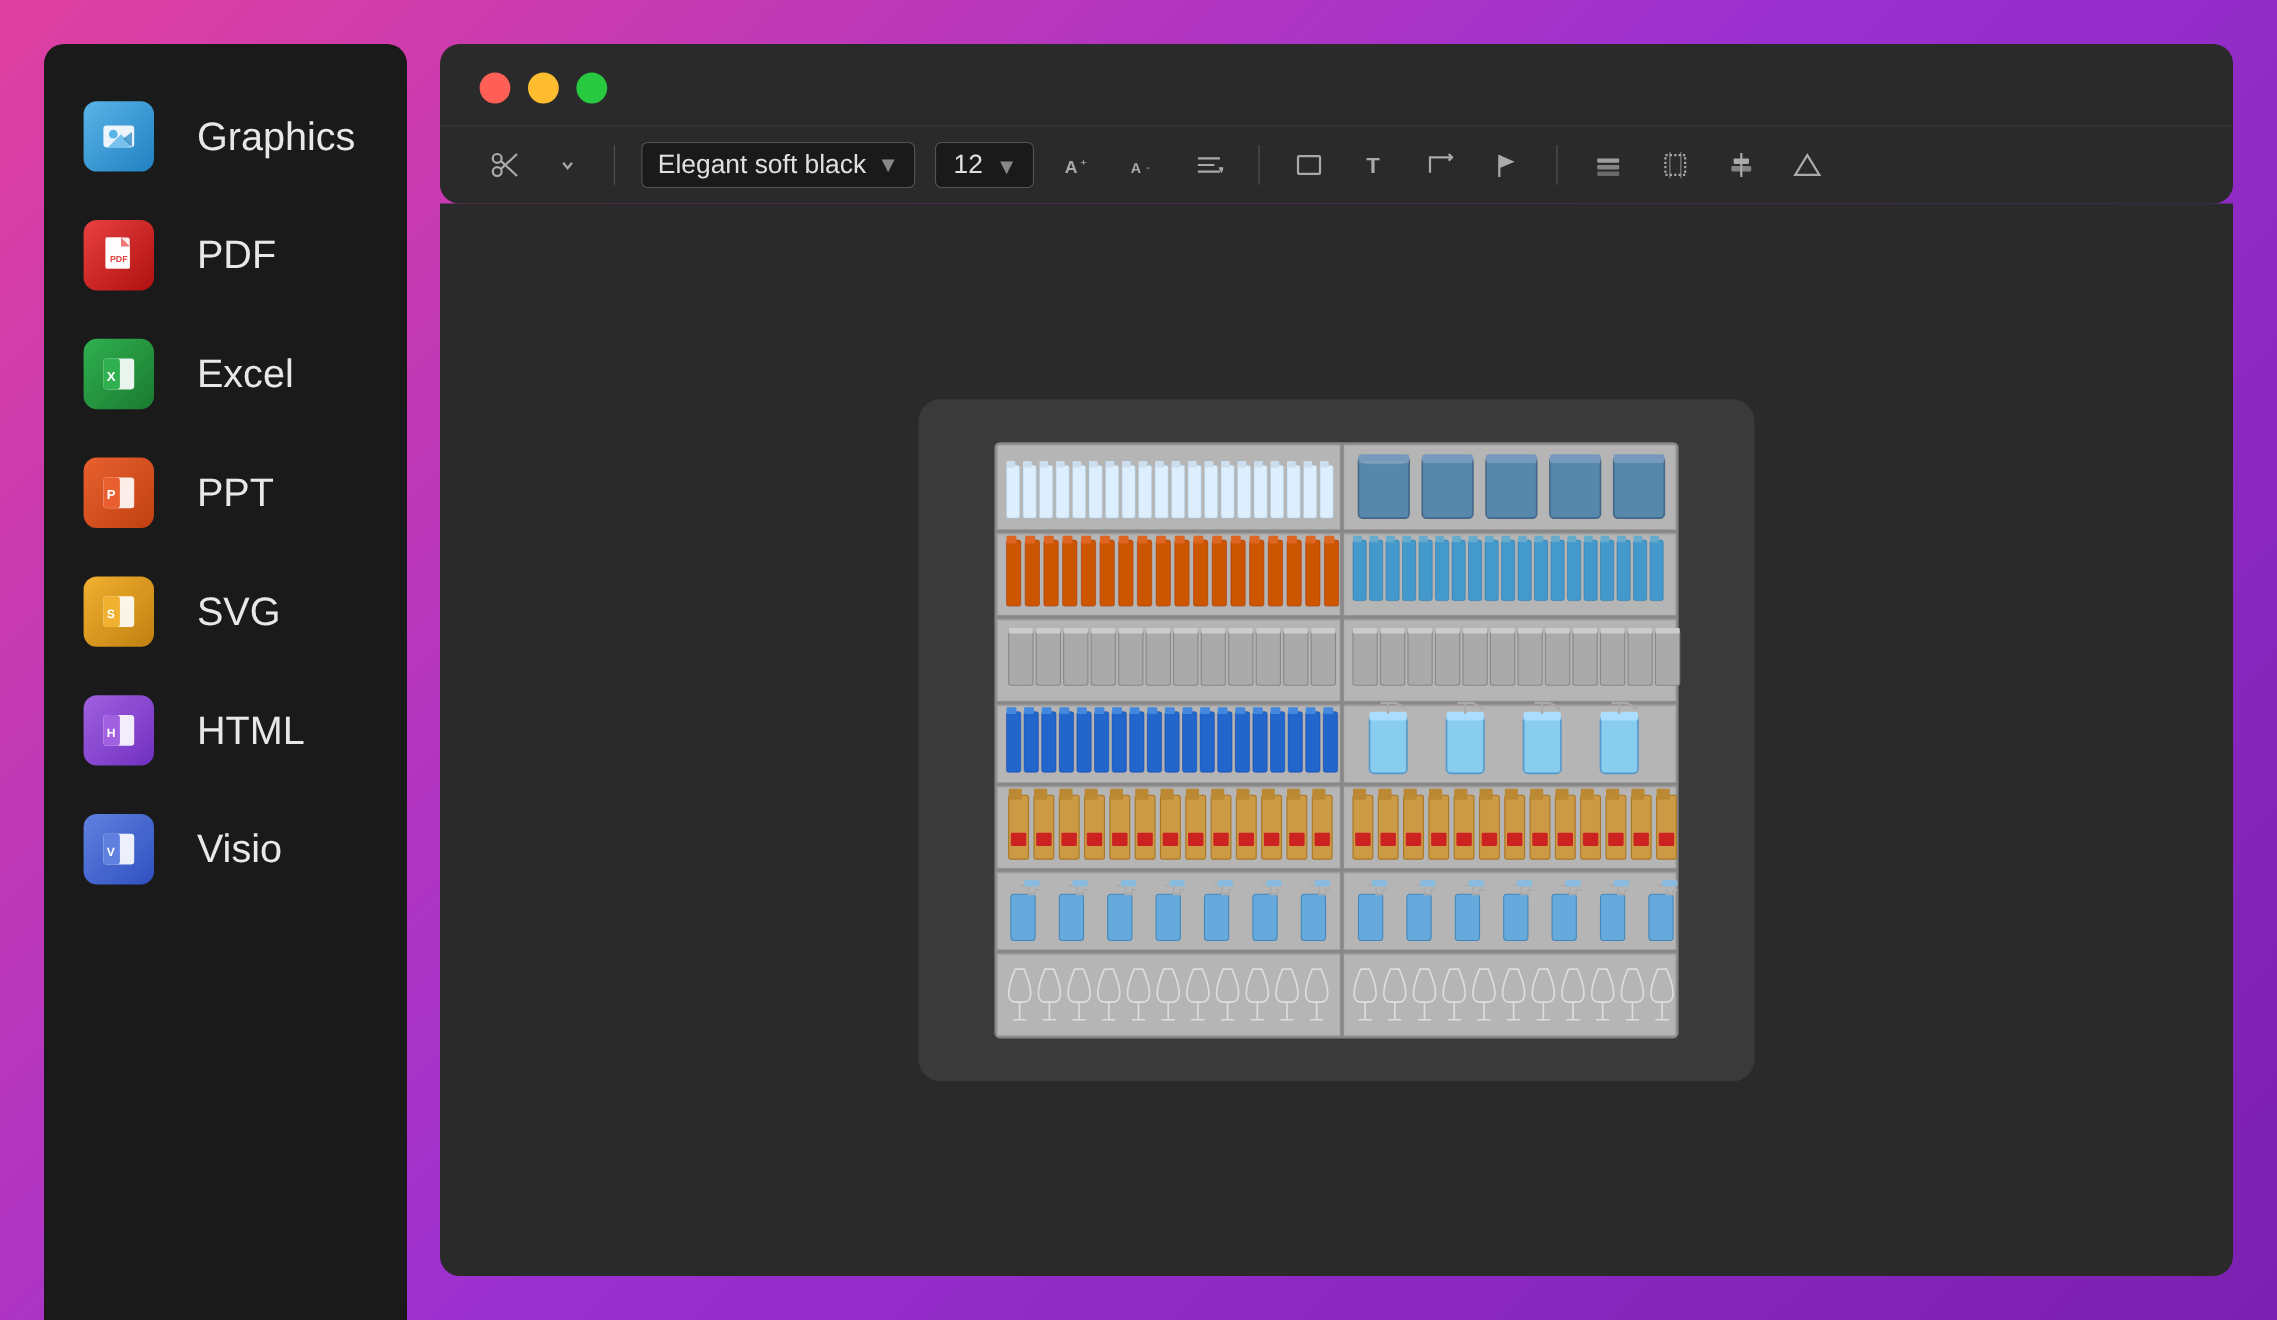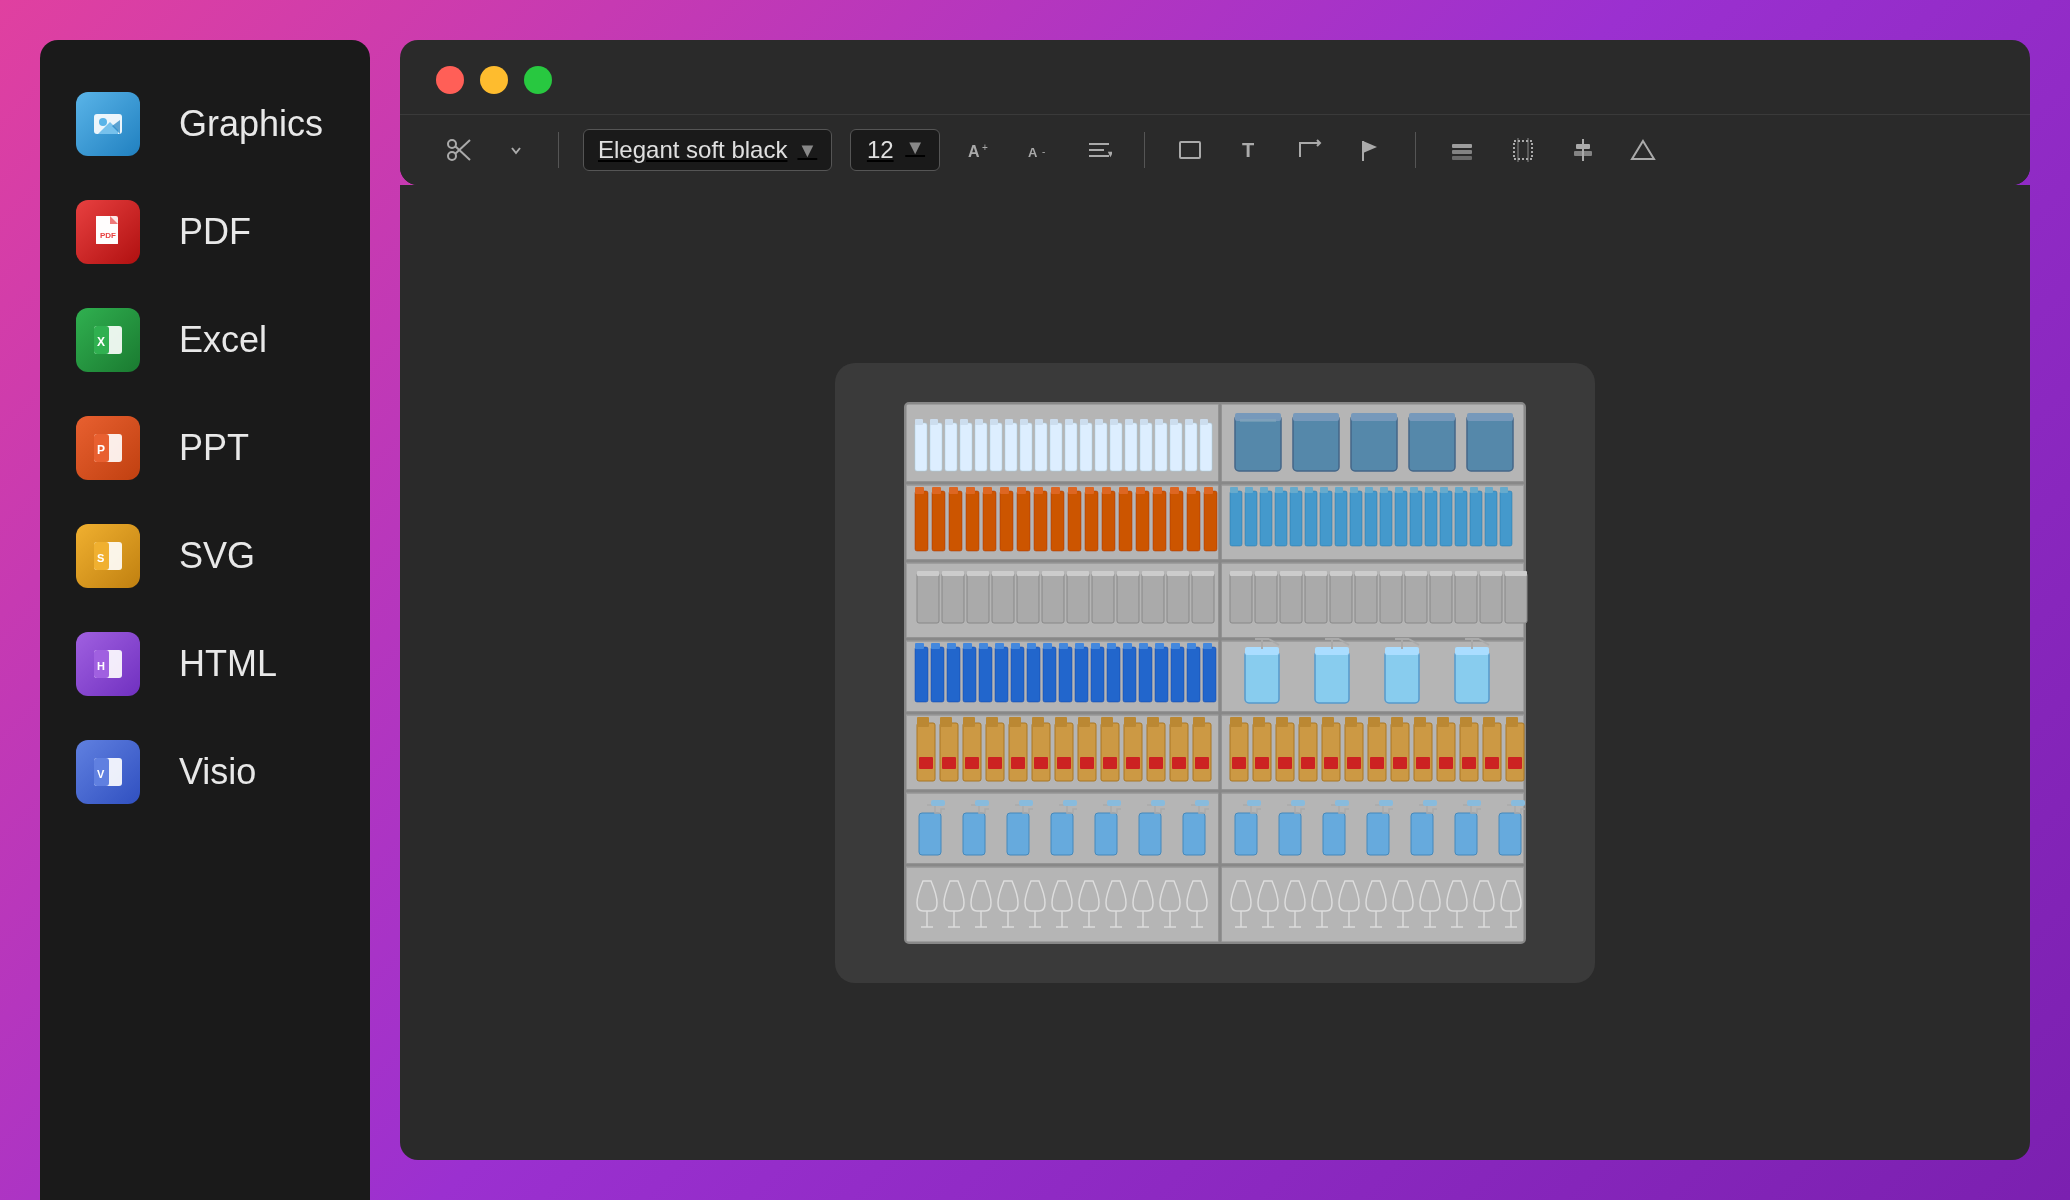--- a/index.html
+++ b/index.html
@@ -60,21 +60,20 @@
       font-size: 36px;
       font-weight: 500;
     }
 
     
     .main {
       flex: 1;
       display: flex;
       flex-direction: column;
       padding: 0 0 0 0;
-      text-decoration: underline;
     }
 
     .window-controls {
       display: flex;
       align-items: center;
       gap: 16px;
       padding: 26px 36px 20px;
     }
 
     .wc-btn {
@@ -133,21 +132,21 @@
       white-space: nowrap;
     }
 
     .toolbar-select-arrow {
       color: #888;
       font-size: 20px;
     }
 
     .toolbar-number-container {
       display: flex;
-      align-items: flex-start;
+      align-items: flex-end;
       background: #1a1a1a;
       border: 1px solid #555;
       border-radius: 6px;
       padding: 6px 14px;
       gap: 10px;
       cursor: pointer;
     }
 
     .toolbar-number-text {
       color: #e0e0e0;

